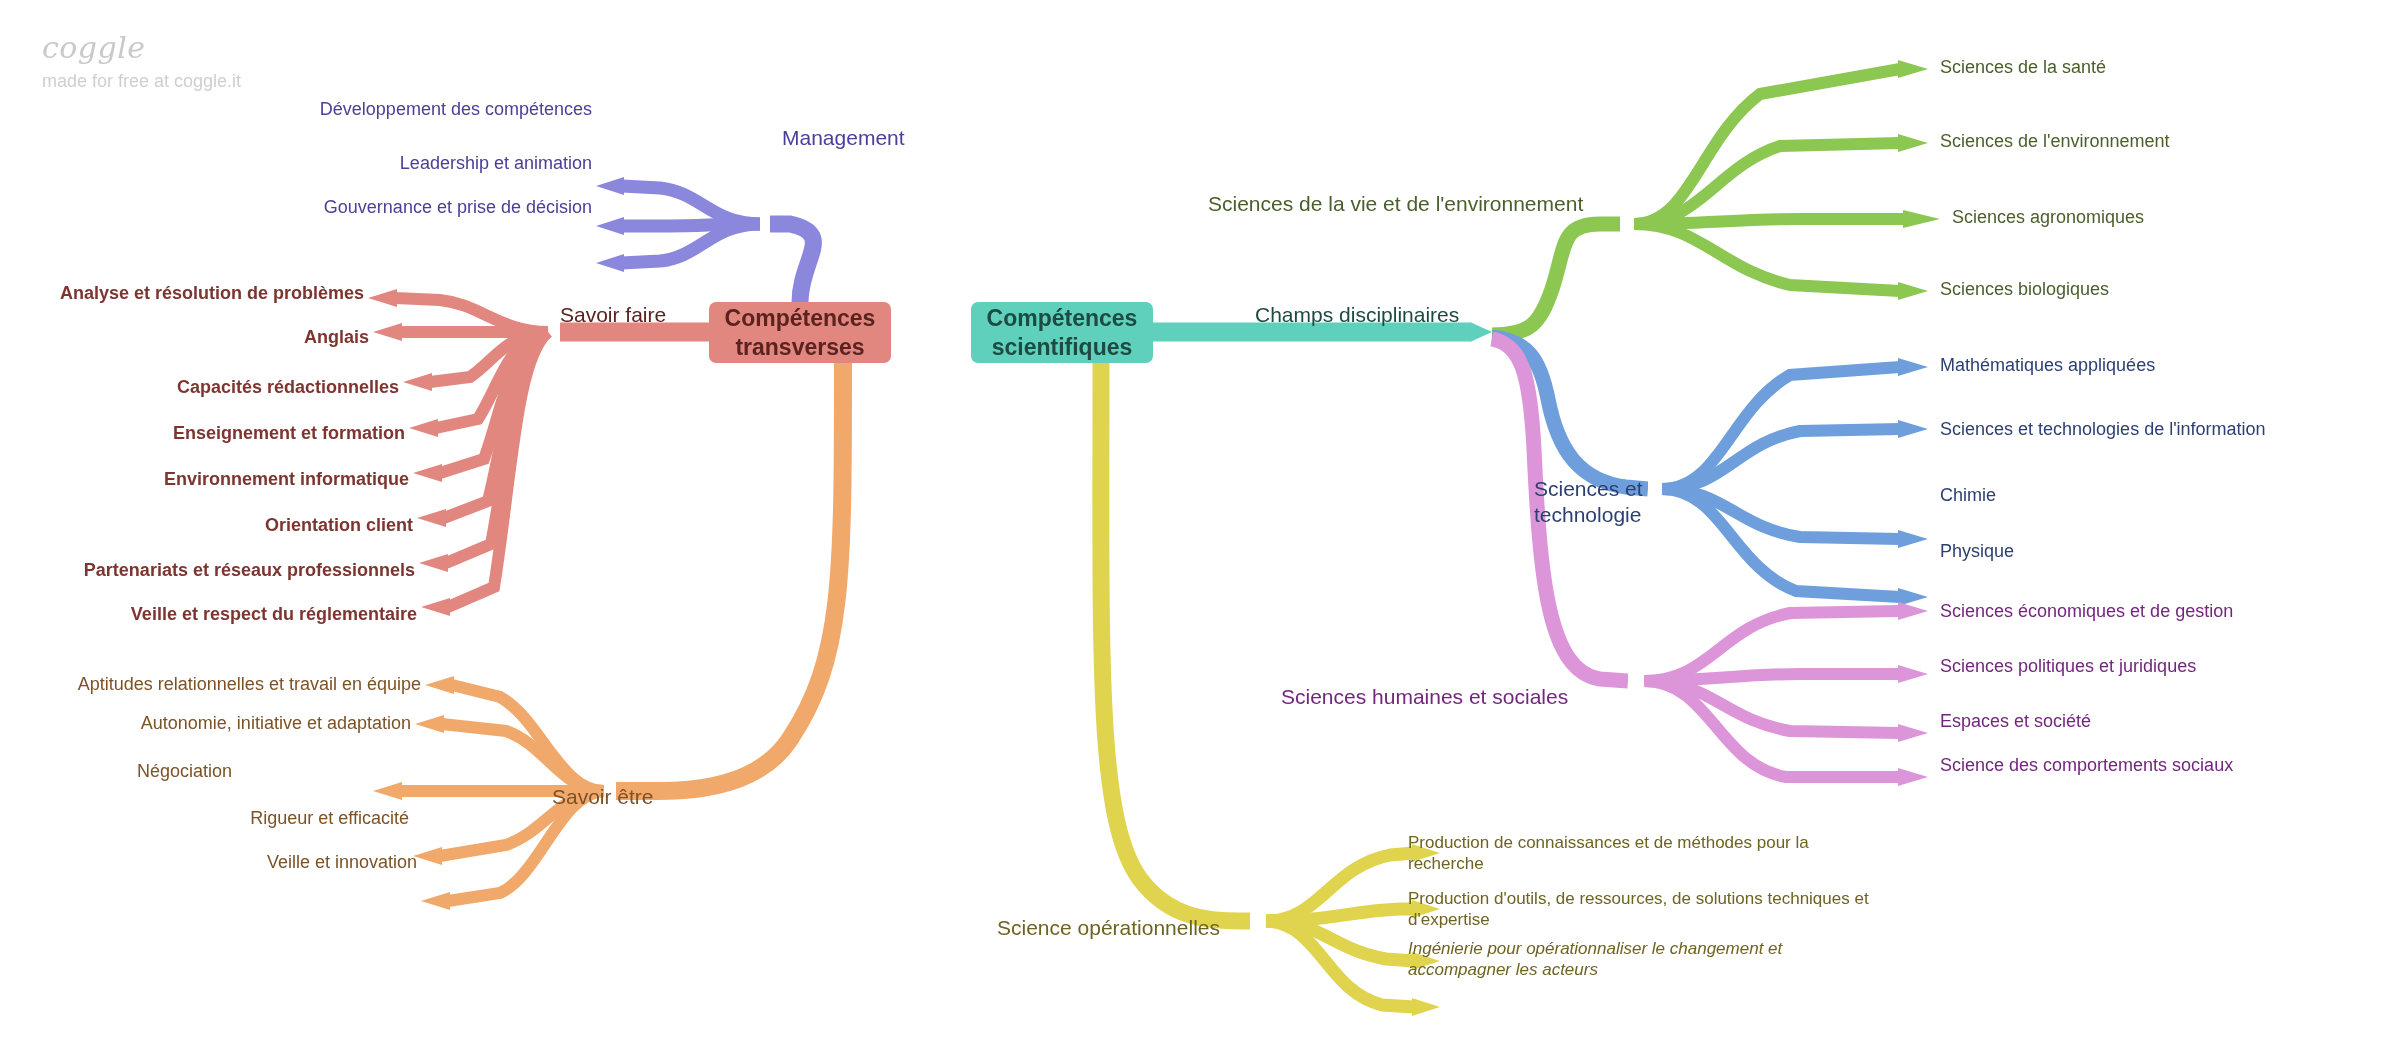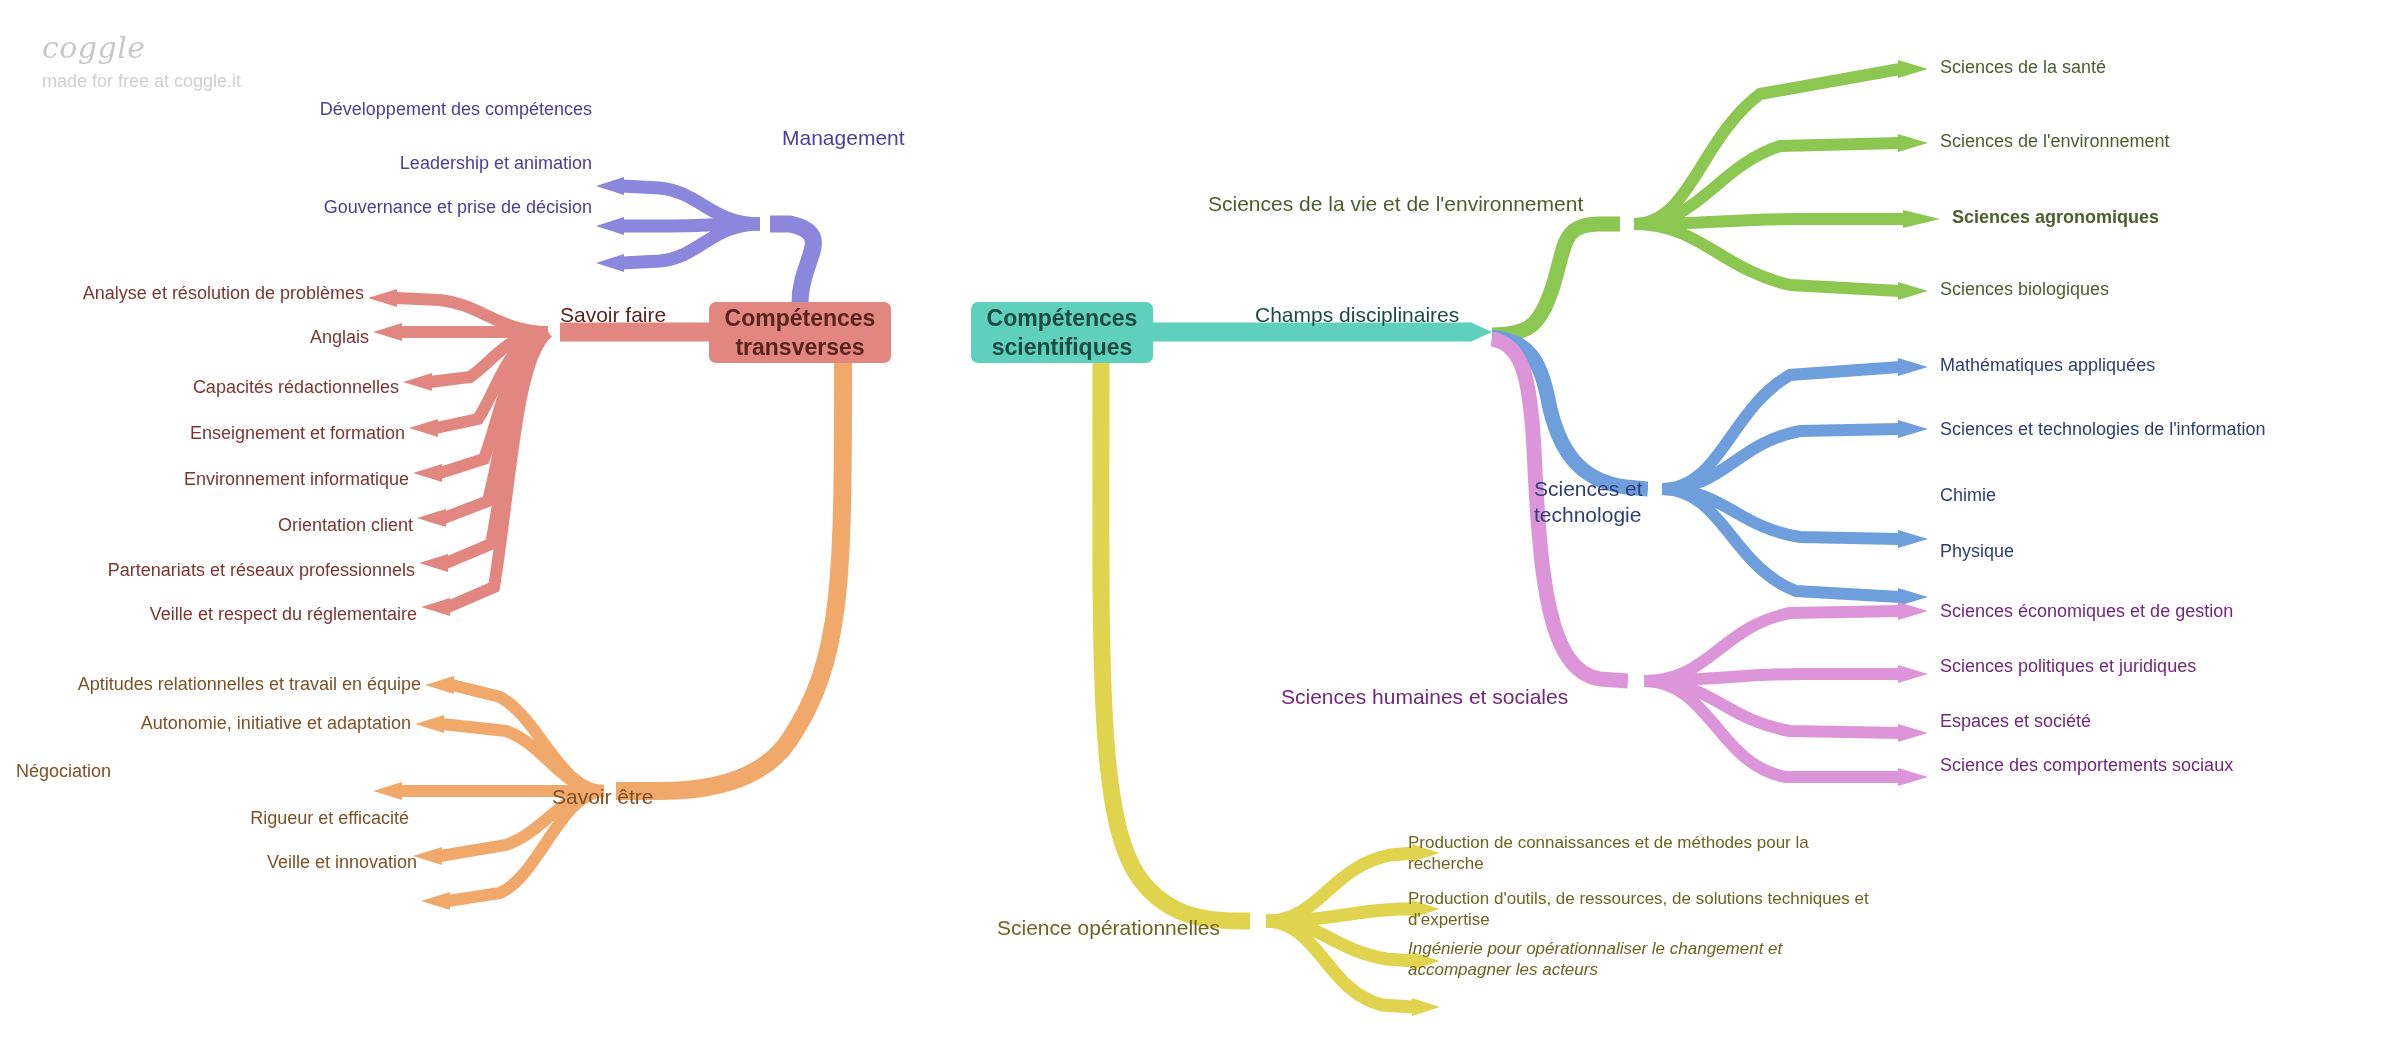--- a/index.html
+++ b/index.html
@@ -33,21 +33,21 @@
     background:#5fd0bb;color:#1d4a42;}
 
   
   .lbl{position:absolute;font-size:18px;line-height:1.22;white-space:pre;}
   .lbl.mini{font-size:17px;}
   .lbl.r{text-align:right;}
   .lbl.wrap{white-space:normal;}
   .lbl.big{font-size:21px;}
 
   .c-purple{color:#4b4099;}
-  .c-coral {color:#7d3530;}
+  .c-coral {color:#7d3530;font-weight:bold;}
   .c-orange{color:#7d5226;}
   .c-green {color:#4b5f2c;}
   .c-blue  {color:#2c3f72;}
   .c-pink  {color:#73267d;}
   .c-yellow{color:#6e6320;}
   .c-branch-coral {color:#5a2320;}
   .c-branch-teal  {color:#1d4a42;}
 </style>
 </head>
 <body>
@@ -235,27 +235,27 @@
   <div class="lbl c-coral" style="left:0;top:308px;width:369px;text-align:right;">Anglais</div>
   <div class="lbl c-coral" style="left:0;top:358px;width:399px;text-align:right;">Capacités rédactionnelles</div>
   <div class="lbl c-coral" style="left:0;top:404px;width:405px;text-align:right;">Enseignement et formation</div>
   <div class="lbl c-coral" style="left:0;top:450px;width:409px;text-align:right;">Environnement informatique</div>
   <div class="lbl c-coral" style="left:0;top:496px;width:413px;text-align:right;">Orientation client</div>
   <div class="lbl c-coral" style="left:0;top:541px;width:415px;text-align:right;">Partenariats et réseaux professionnels</div>
   <div class="lbl c-coral" style="left:0;top:585px;width:417px;text-align:right;">Veille et respect du réglementaire</div>
 
   <div class="lbl c-orange" style="left:0;top:655px;width:421px;text-align:right;">Aptitudes relationnelles et travail en équipe</div>
   <div class="lbl c-orange" style="left:0;top:694px;width:411px;text-align:right;">Autonomie, initiative et adaptation</div>
-  <div class="lbl c-orange" style="left:0;top:742px;width:369px;text-align:left;padding-left:16px;">Négociation</div>
+  <div class="lbl c-orange" style="left:0;top:742px;width:369px;text-align:center;">Négociation</div>
   <div class="lbl c-orange" style="left:0;top:789px;width:409px;text-align:right;">Rigueur et efficacité</div>
   <div class="lbl c-orange" style="left:0;top:833px;width:417px;text-align:right;">Veille et innovation</div>
 
   <div class="lbl c-green" style="left:1940px;top:38px;">Sciences de la santé</div>
   <div class="lbl c-green" style="left:1940px;top:112px;">Sciences de l'environnement</div>
-  <div class="lbl c-green" style="left:1952px;top:188px;font-weight:bold;">Sciences agronomiques</div>
+  <div class="lbl c-green" style="left:1952px;top:188px;">Sciences agronomiques</div>
   <div class="lbl c-green" style="left:1940px;top:260px;">Sciences biologiques</div>
 
   <div class="lbl c-blue" style="left:1940px;top:336px;">Mathématiques appliquées</div>
   <div class="lbl c-blue" style="left:1940px;top:400px;">Sciences et technologies de l'information</div>
   <div class="lbl c-blue" style="left:1940px;top:466px;">Chimie</div>
   <div class="lbl c-blue" style="left:1940px;top:522px;">Physique</div>
 
   <div class="lbl c-pink" style="left:1940px;top:582px;">Sciences économiques et de gestion</div>
   <div class="lbl c-pink" style="left:1940px;top:637px;">Sciences politiques et juridiques</div>
   <div class="lbl c-pink" style="left:1940px;top:692px;">Espaces et société</div>

